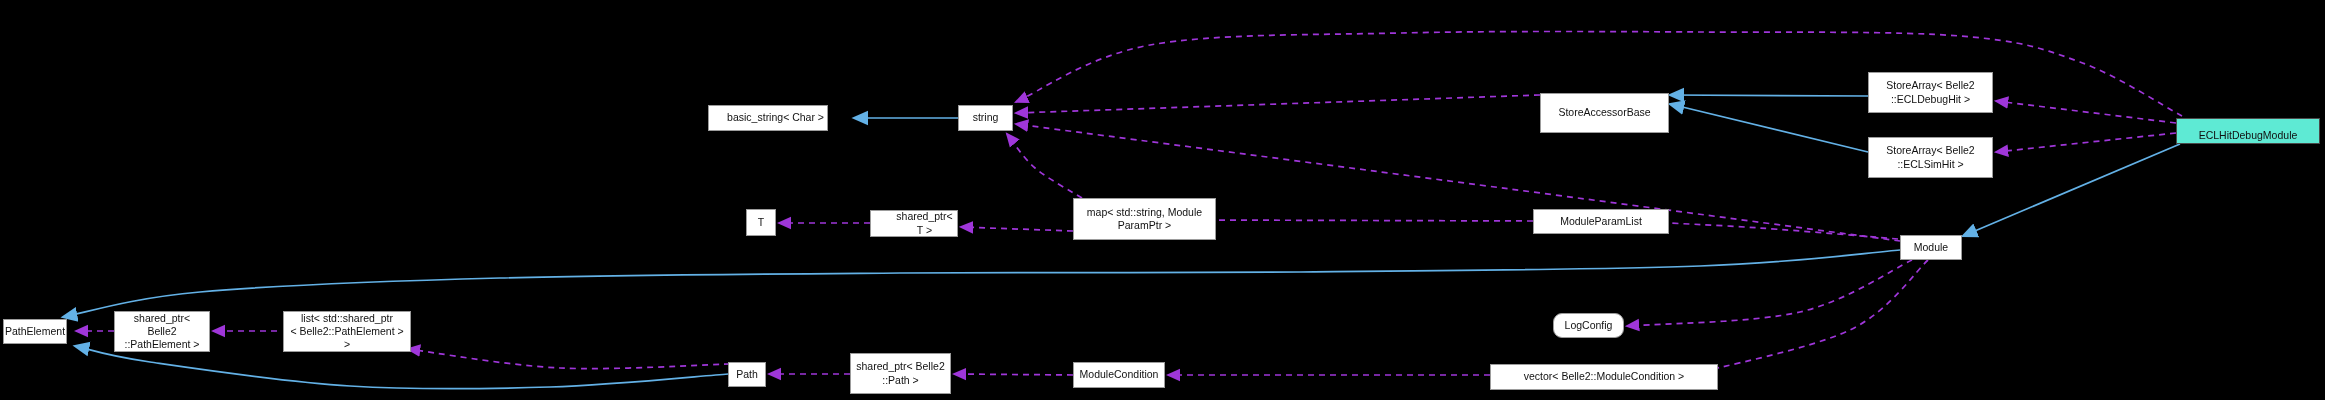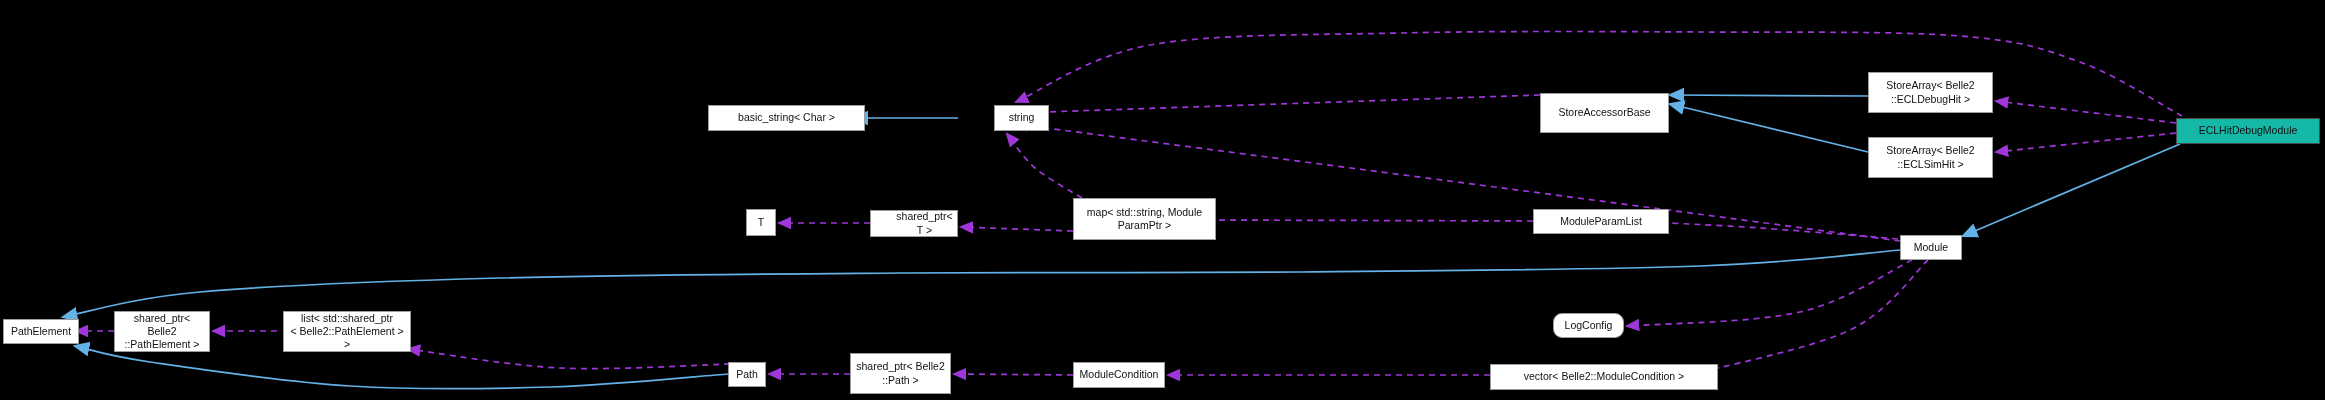--- a/index.html
+++ b/index.html
@@ -20,23 +20,24 @@
     color:#111;
     font-size:10.5px;
     line-height:1.25;
     display:flex;align-items:center;justify-content:center;
     text-align:center;
     white-space:pre-line;
     padding:1px 3px;
     cursor:pointer;
   }
   .class-node.current{
-    background:#14b8a6;
+    background:#5eead4;
     border:1.5px solid #4a4a4a;
     cursor:default;
+    align-items:flex-end;
   }
 </style>
 </head>
 <body>
 
 <div class="diagram-canvas">
   <svg class="edges-layer" width="2325" height="400" viewBox="0 0 2325 400" xmlns="http://www.w3.org/2000/svg">
     <defs>
       <marker id="arrow-inherit" viewBox="0 0 10 10" refX="8.5" refY="5" markerWidth="10" markerHeight="10" orient="auto-start-reverse">
         <path d="M0,0.6 L10,5 L0,9.4 z" fill="#63b1e6"></path>
@@ -66,37 +67,37 @@
         <path d="M870,223 L779,223" fill="none" stroke="#9f36d9" stroke-width="1.7" stroke-dasharray="6,5" marker-end="url(#arrow-usage)"></path>
         <path d="M1490,375 L1168,375" fill="none" stroke="#9f36d9" stroke-width="1.7" stroke-dasharray="6,5" marker-end="url(#arrow-usage)"></path>
         <path d="M1073,375 L954,374" fill="none" stroke="#9f36d9" stroke-width="1.7" stroke-dasharray="6,5" marker-end="url(#arrow-usage)"></path>
         <path d="M850,374 L769,374" fill="none" stroke="#9f36d9" stroke-width="1.7" stroke-dasharray="6,5" marker-end="url(#arrow-usage)"></path>
         <path d="M730,364 C701.6666666666666,364.6666666666667 613.6666666666666,370.5 560,368 C506.3333333333333,365.5 433.3333333333333,352.1666666666667 408,349" fill="none" stroke="#9f36d9" stroke-width="1.7" stroke-dasharray="6,5" marker-end="url(#arrow-usage)"></path>
         <path d="M277,331 L213,331" fill="none" stroke="#9f36d9" stroke-width="1.7" stroke-dasharray="6,5" marker-end="url(#arrow-usage)"></path>
         <path d="M114,331 L76,331" fill="none" stroke="#9f36d9" stroke-width="1.7" stroke-dasharray="6,5" marker-end="url(#arrow-usage)"></path>
       </g>
   </svg>
   <div class="nodes-layer" id="nodes-layer">
-      <div class="class-node" style="left: 708px; top: 105px; width: 157px; height: 26px;"><span>basic_string&lt; Char &gt;</span></div>
-      <div class="class-node" style="left: 994px; top: 105px; width: 55px; height: 26px;"><span>string</span></div>
+      <div class="class-node" style="left: 708px; top: 105px; width: 120px; height: 26px; justify-content: flex-end;"><span>basic_string&lt; Char &gt;</span></div>
+      <div class="class-node" style="left: 958px; top: 105px; width: 55px; height: 26px;"><span>string</span></div>
       <div class="class-node" style="left: 1540px; top: 93px; width: 129px; height: 40px;"><span>StoreAccessorBase</span></div>
       <div class="class-node" style="left: 1868px; top: 72px; width: 125px; height: 41px;"><span>StoreArray&lt; Belle2
 ::ECLDebugHit &gt;</span></div>
       <div class="class-node" style="left: 1868px; top: 137px; width: 125px; height: 41px;"><span>StoreArray&lt; Belle2
 ::ECLSimHit &gt;</span></div>
       <div class="class-node current" style="left: 2176px; top: 118px; width: 144px; height: 26px;"><span>ECLHitDebugModule</span></div>
       <div class="class-node" style="left: 746px; top: 209px; width: 30px; height: 27px;"><span>T</span></div>
       <div class="class-node" style="left: 870px; top: 210px; width: 88px; height: 27px; padding-left: 24px;"><span>shared_ptr&lt; T &gt;</span></div>
       <div class="class-node" style="left: 1073px; top: 198px; width: 143px; height: 42px;"><span>map&lt; std::string, Module
 ParamPtr &gt;</span></div>
       <div class="class-node" style="left: 1533px; top: 209px; width: 136px; height: 25px;"><span>ModuleParamList</span></div>
       <div class="class-node" style="left: 1900px; top: 235px; width: 62px; height: 25px; align-items: center;"><span>Module</span></div>
       <div class="class-node" style="left: 1553px; top: 313px; width: 71px; height: 25px; border-radius: 9px;"><span>LogConfig</span></div>
       <div class="class-node" style="left: 1490px; top: 364px; width: 228px; height: 26px;"><span>vector&lt; Belle2::ModuleCondition &gt;</span></div>
-      <div class="class-node" style="left: 3px; top: 319px; width: 76px; height: 25px;"><span>PathElement</span></div>
+      <div class="class-node" style="left: 3px; top: 319px; width: 64px; height: 25px;"><span>PathElement</span></div>
       <div class="class-node" style="left: 114px; top: 311px; width: 96px; height: 41px;"><span>shared_ptr&lt; Belle2
 ::PathElement &gt;</span></div>
       <div class="class-node" style="left: 283px; top: 311px; width: 128px; height: 41px;"><span>list&lt; std::shared_ptr
 &lt; Belle2::PathElement &gt; &gt;</span></div>
       <div class="class-node" style="left: 728px; top: 362px; width: 38px; height: 25px; text-align: right;"><span>Path</span></div>
       <div class="class-node" style="left: 850px; top: 353px; width: 101px; height: 41px;"><span>shared_ptr&lt; Belle2
 ::Path &gt;</span></div>
       <div class="class-node" style="left: 1073px; top: 362px; width: 92px; height: 26px;"><span>ModuleCondition</span></div>
     </div>
 </div>

